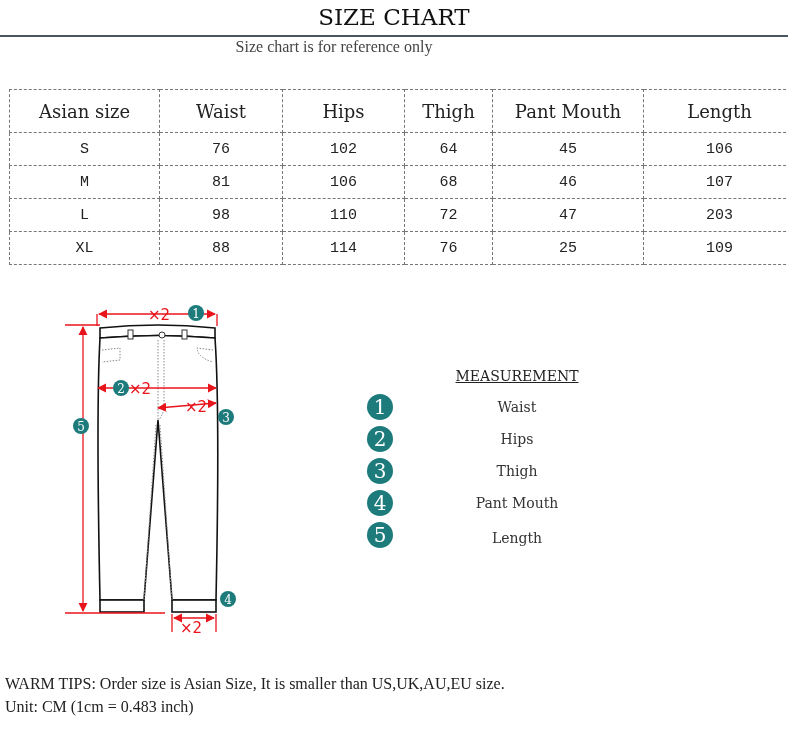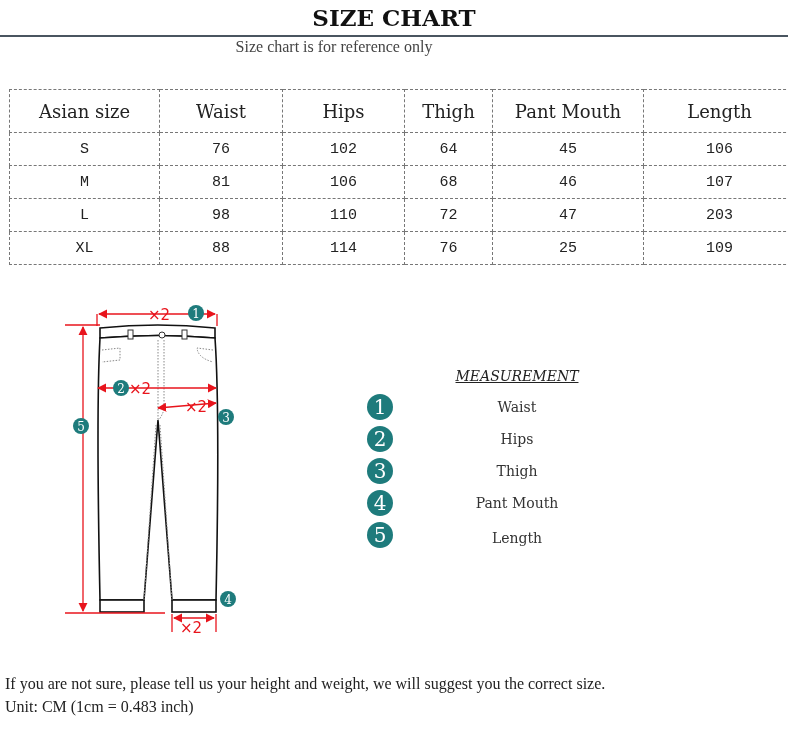--- a/index.html
+++ b/index.html
@@ -1,26 +1,26 @@
 <!DOCTYPE html>
 <html><head>
 <meta charset="utf-8">
 <style>
   html, body { margin:0; padding:0; background:#fff; }
   body { width:788px; height:756px; position:relative; overflow:hidden; font-family:"Liberation Serif", serif; color:#222; }
-  .title { position:absolute; left:0; top:4px; width:788px; text-align:center; font-family:"DejaVu Serif", serif; font-weight:bold; font-size:23px; color:#111; letter-spacing:0px; }
+  .title { position:absolute; left:0; top:4px; width:788px; text-align:center; font-family:"DejaVu Serif", serif; font-weight:normal; font-size:23px; color:#111; letter-spacing:0px; }
   .title-rule { position:absolute; left:0; top:35px; width:788px; height:0; border-top:2px solid #4a5560; }
   .subtitle { position:absolute; left:0; top:38px; width:668px; text-align:center; font-size:16px; color:#444; }
   table.size { position:absolute; left:9px; top:89px; width:786px; border-collapse:collapse; table-layout:fixed; }
   table.size th, table.size td { border:1px dashed #777; text-align:center; padding:0; }
   table.size th { height:42px; font-family:"DejaVu Serif", serif; font-weight:normal; font-size:18px; color:#222; }
   table.size td { height:32px; font-family:"Liberation Mono", monospace; font-size:15px; color:#222; }
   .diagram { position:absolute; left:60px; top:300px; width:200px; height:340px; }
   .legend { position:absolute; left:360px; top:368px; width:260px; }
-  .legend-title { position:absolute; left:90px; top:0; width:134px; text-align:center; font-family:"DejaVu Serif", serif; font-size:14px; text-decoration:underline; color:#222;font-style:italic; }
+  .legend-title { position:absolute; left:90px; top:0; width:134px; text-align:center; font-family:"DejaVu Serif", serif; font-size:14px; text-decoration:underline; color:#222; }
   .legend-row { position:absolute; left:0; width:260px; height:30px; }
   .badge { position:absolute; left:7px; top:0; width:26px; height:26px; border-radius:50%; background:#1e7b7c; color:#fff; font-family:"DejaVu Serif", serif; font-size:20px; line-height:26px; text-align:center; }
   .legend-label { position:absolute; left:95px; top:5px; width:124px; text-align:center; font-family:"DejaVu Serif", serif; font-size:14px; color:#333; }
   .tips { position:absolute; left:5px; top:673px; font-size:16px; line-height:22.5px; color:#222; }
   .tips div { white-space:nowrap; }
 </style>
 </head>
 <body>
 
 <div class="title">SIZE CHART</div>
@@ -173,15 +173,15 @@
     <div class="badge">4</div>
     <div class="legend-label">Pant Mouth</div>
   </div>
   <div class="legend-row" style="top:154px">
     <div class="badge">5</div>
     <div class="legend-label" style="top:8px">Length</div>
   </div>
 </div>
 
 <div class="tips">
-  <div>If you are not sure, please tell us your height and weight, we will suggest you the correct size.</div>
+  <div>WARM TIPS: Order size is Asian Size, It is smaller than US,UK,AU,EU size.</div>
   <div>Unit: CM (1cm = 0.483 inch)</div>
 </div>
 
 </body></html>

